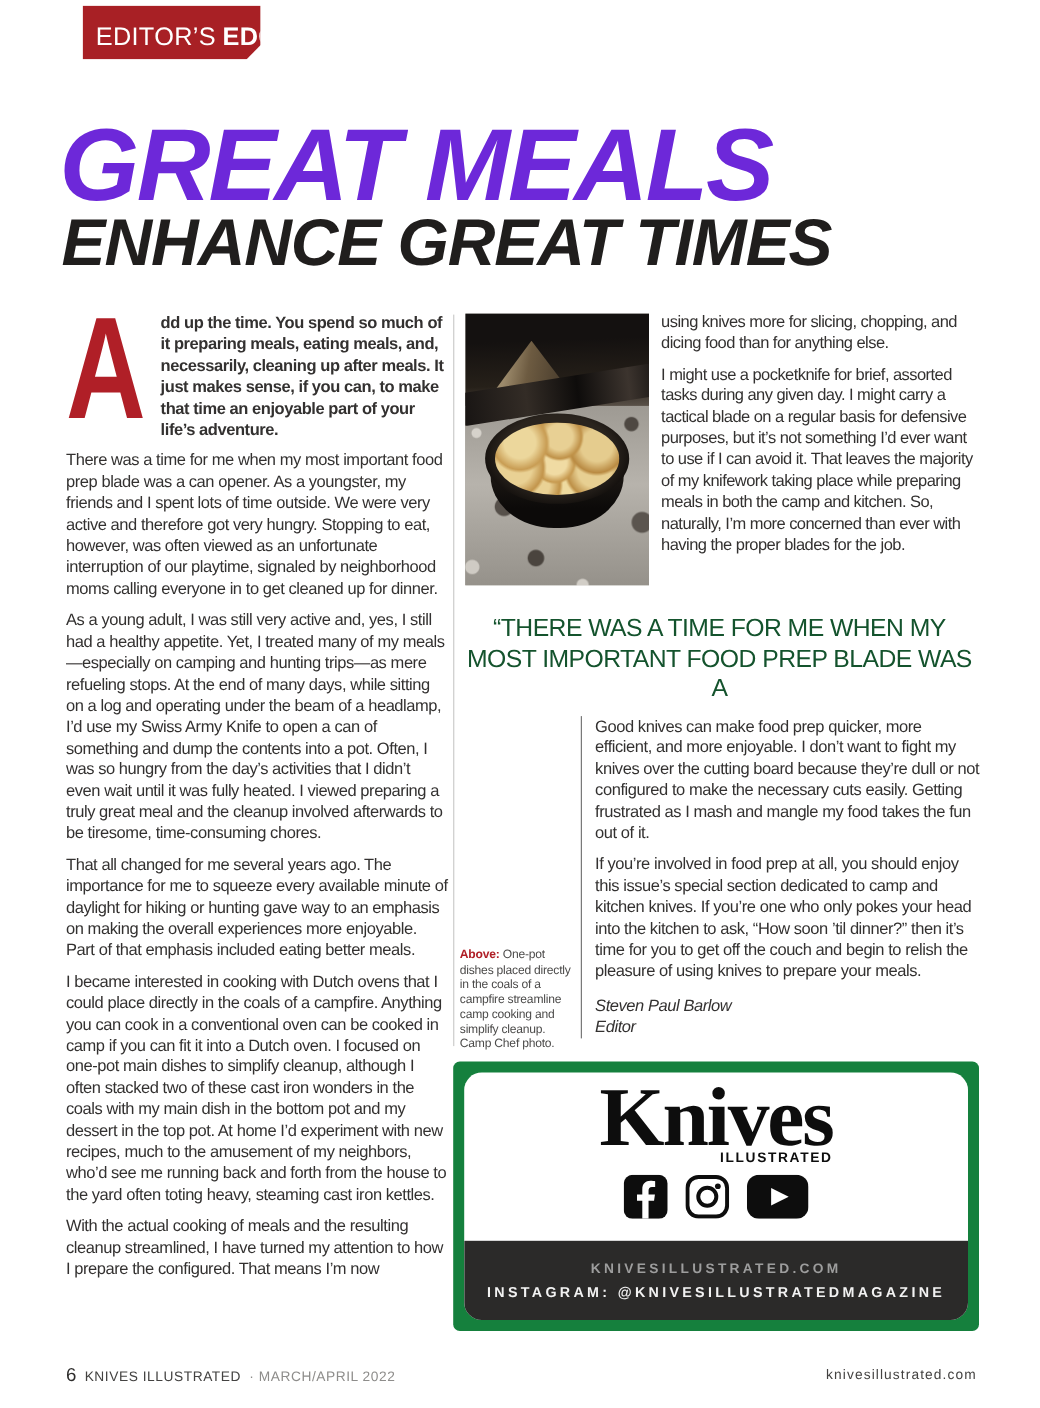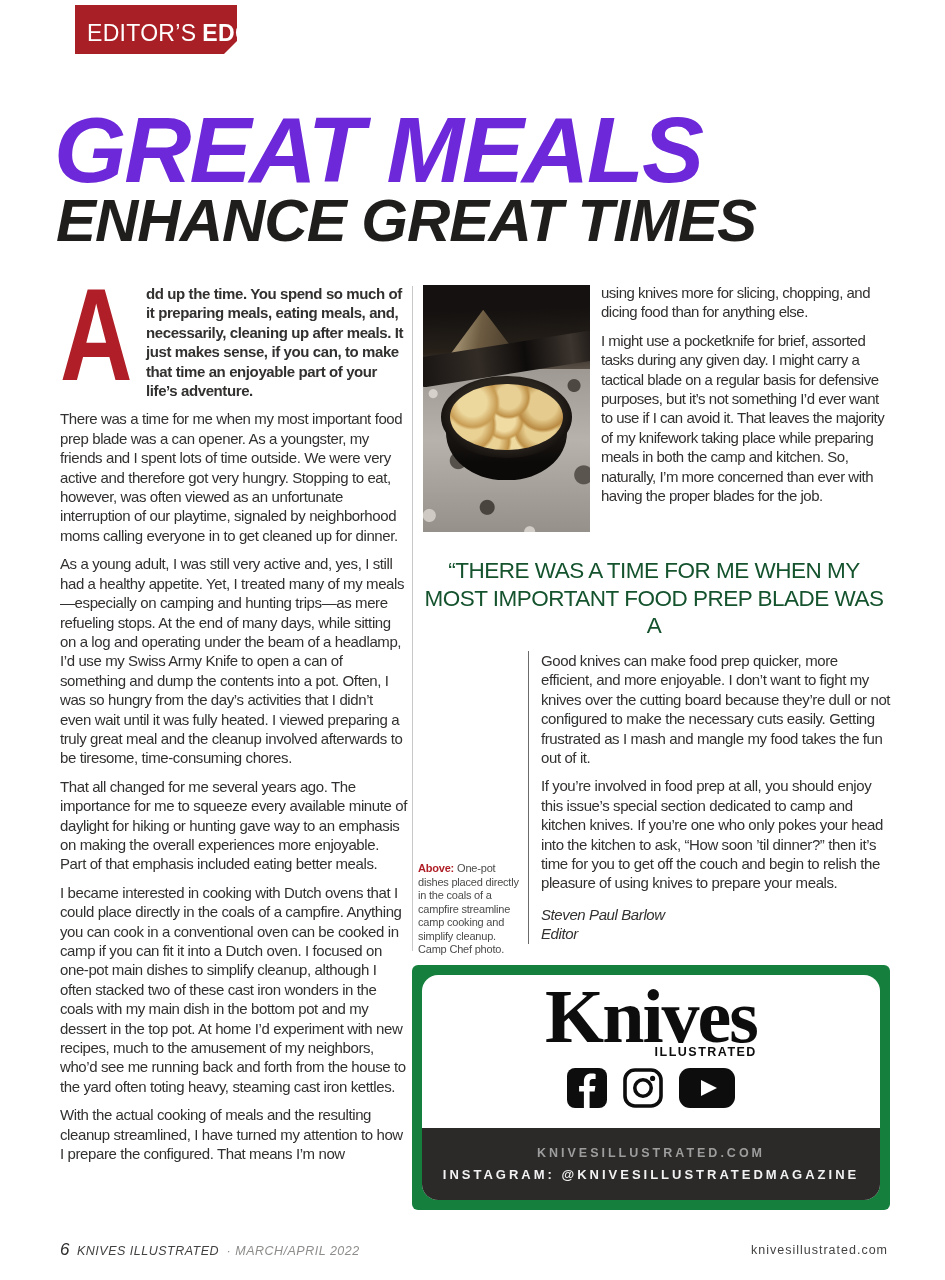--- a/index.html
+++ b/index.html
@@ -89,21 +89,21 @@
   .ad-logo{font-family:"Liberation Serif",serif;font-weight:700;font-size:76px;line-height:.98;
            letter-spacing:-2px;color:#0d0d0d;text-align:center;}
   .ad-logo-sub{font-size:12.5px;font-weight:700;letter-spacing:1.5px;color:#0d0d0d;margin-top:-8px;}
   .ad-icons{display:flex;gap:16px;align-items:center;margin-top:9px;}
   .ad-bar{margin-top:auto;width:100%;height:72px;background:#2b2a29;display:flex;flex-direction:column;
           justify-content:center;align-items:center;gap:7px;}
   .ad-url{color:#9d9d9d;font-size:12.5px;font-weight:700;letter-spacing:3px;}
   .ad-insta{color:#f2f2f2;font-size:13px;font-weight:700;letter-spacing:3px;}
 
   
-  .footer-left{position:absolute;left:60px;top:1240px;font-size:12.5px;color:#434241;font-style:italic;}
+  .footer-left{position:absolute;left:60px;top:1240px;font-size:12.5px;color:#434241;}
   .pgnum{font-size:17px;font-weight:400;color:#2e2d2c;margin-right:4px;}
   .pgmag{letter-spacing:.5px;color:#434241;}
   .pgissue{letter-spacing:.5px;color:#8e8d8b;margin-left:4px;}
   .footer-right{position:absolute;right:57px;top:1243px;font-size:12.5px;letter-spacing:1px;color:#434241;}
 </style>
 </head>
 <body>
 
 <div class="page">
 

